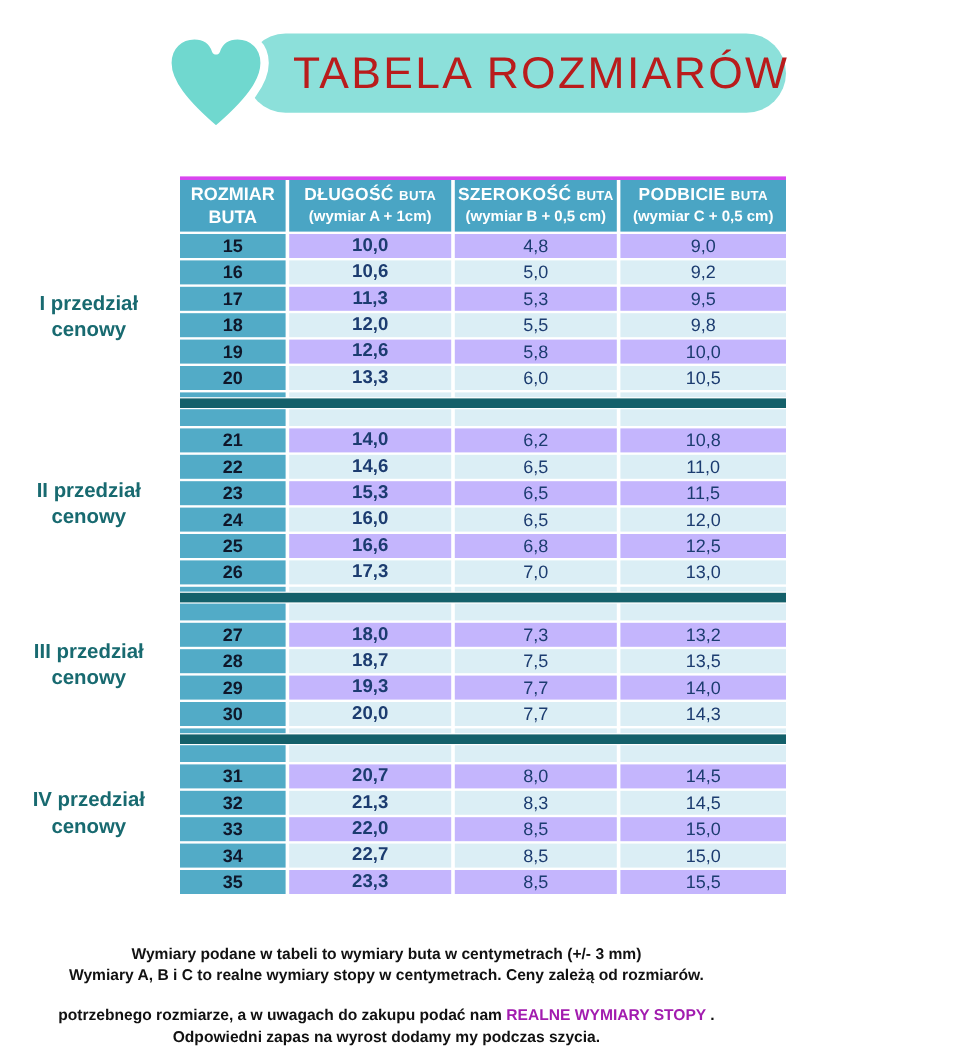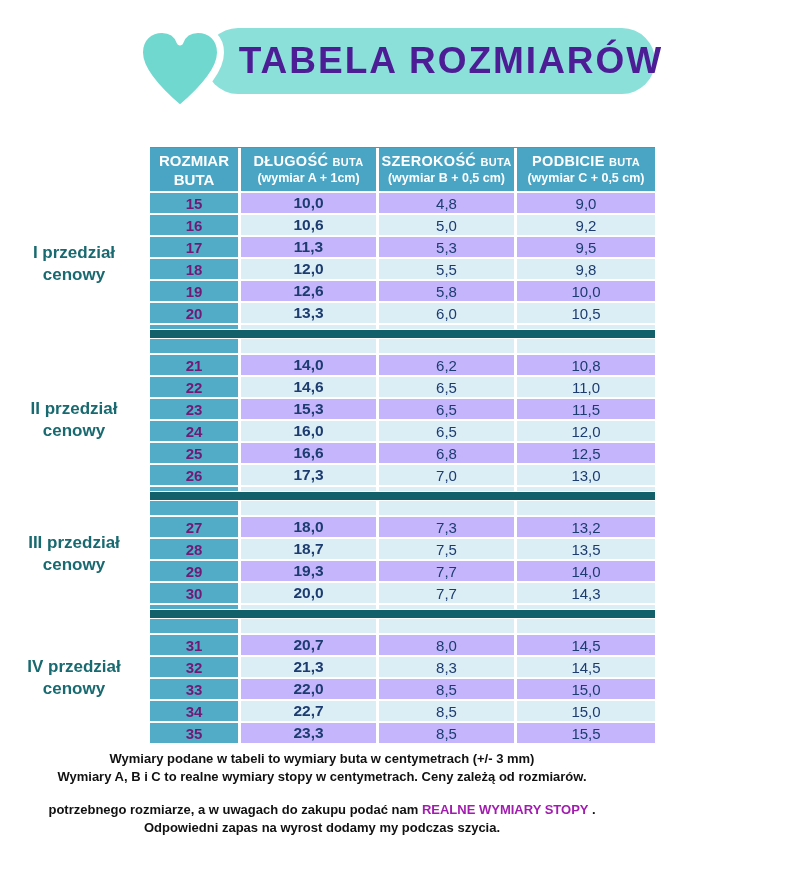--- a/index.html
+++ b/index.html
@@ -7,66 +7,66 @@
   body { width:800px; height:883px; position:relative; font-family:"Liberation Sans", sans-serif; overflow:hidden; }
 
   
   .banner-wrap { position:absolute; left:0; top:0; width:800px; height:120px; }
   .pill {
     position:absolute; left:205px; top:28px; width:450px; height:66px;
     background:#8ce0da; border-radius:34px; z-index:1;
     display:flex; align-items:center; justify-content:center; padding-left:42px;
   }
   .pill h1 {
-    font-size:37px; font-weight:bold; letter-spacing:2px; color:#4c1d95; white-space:nowrap;
+    font-size:37px; font-weight:normal; letter-spacing:2px; color:#b91c1c; white-space:nowrap;
   }
   .heart { position:absolute; left:130px; top:22px; z-index:2; width:100px; height:100px; display:block; }
 
   
   .grp-label {
     position:absolute; left:0; width:148px; text-align:center;
     color:#186a70; font-weight:bold; font-size:17px; line-height:22px;
   }
   .grp-label.g1 { top:242px; } .grp-label.g2 { top:398px; }
   .grp-label.g3 { top:532px; } .grp-label.g4 { top:656px; }
 
   
   .table { position:absolute; left:150px; top:147px; width:505px; }
   .grid4 { display:grid; grid-template-columns:88px 135px 135px 138px; column-gap:3px; }
 
-  .thead { border-top:1px solid #d946ef; margin-bottom:2px; }
+  .thead { border-top:3px solid #d946ef; margin-bottom:2px; }
   .hcell {
     background:#4aa5c4; color:#ffffff; height:43px;
     display:flex; flex-direction:column; align-items:center; justify-content:center;
     text-align:center; font-weight:bold; line-height:16px;
   }
   .hcell .h-main { font-size:14.5px; letter-spacing:0.3px; }
   .hcell .h-unit { font-size:11px; }
   .hcell .h-sub { font-size:12.5px; }
   .hcell.c1 { font-size:15px; line-height:19px; }
 
   .trow { height:20px; margin-bottom:2px; }
   .cell {
     display:flex; align-items:center; justify-content:center;
     font-size:15px; color:#1c3c70;
   }
-  .cell.size { background:#52abc7; color:#701a75; font-weight:bold; }
+  .cell.size { background:#52abc7; color:#0f172a; font-weight:bold; }
   .cell.len  { font-weight:bold; font-size:15.5px; }
   .trow.dark  .cell:not(.size) { background:#c4b5fd; }
   .trow.light .cell:not(.size) { background:#dbeef5; }
 
   .sep-pad { margin-bottom:0; }
   .sep-pad .sp { background:#dbeef5; }
   .sep-pad .sp.c1 { background:#52abc7; }
   .sep-pad.p1 { height:4px; }
   .sep-pad.p2 { height:14px; margin-bottom:2px; margin-top:0; }
   .sep-bar { height:8px; background:#14606a; margin:1px 0; }
 
   
-  .footer { position:absolute; left:0; top:750px; width:644px; text-align:center; color:#111111; }
+  .footer { position:absolute; left:0; top:786px; width:644px; text-align:center; color:#111111; }
   .footer .line { font-weight:bold; font-size:13px; line-height:17.5px; }
   .footer .para2 { margin-top:16px; }
   .footer .red { color:#a21caf; }
 </style>
 </head>
 <body>
 
 <div class="banner-wrap">
   <div class="pill">
     <h1>TABELA ROZMIARÓW</h1>

